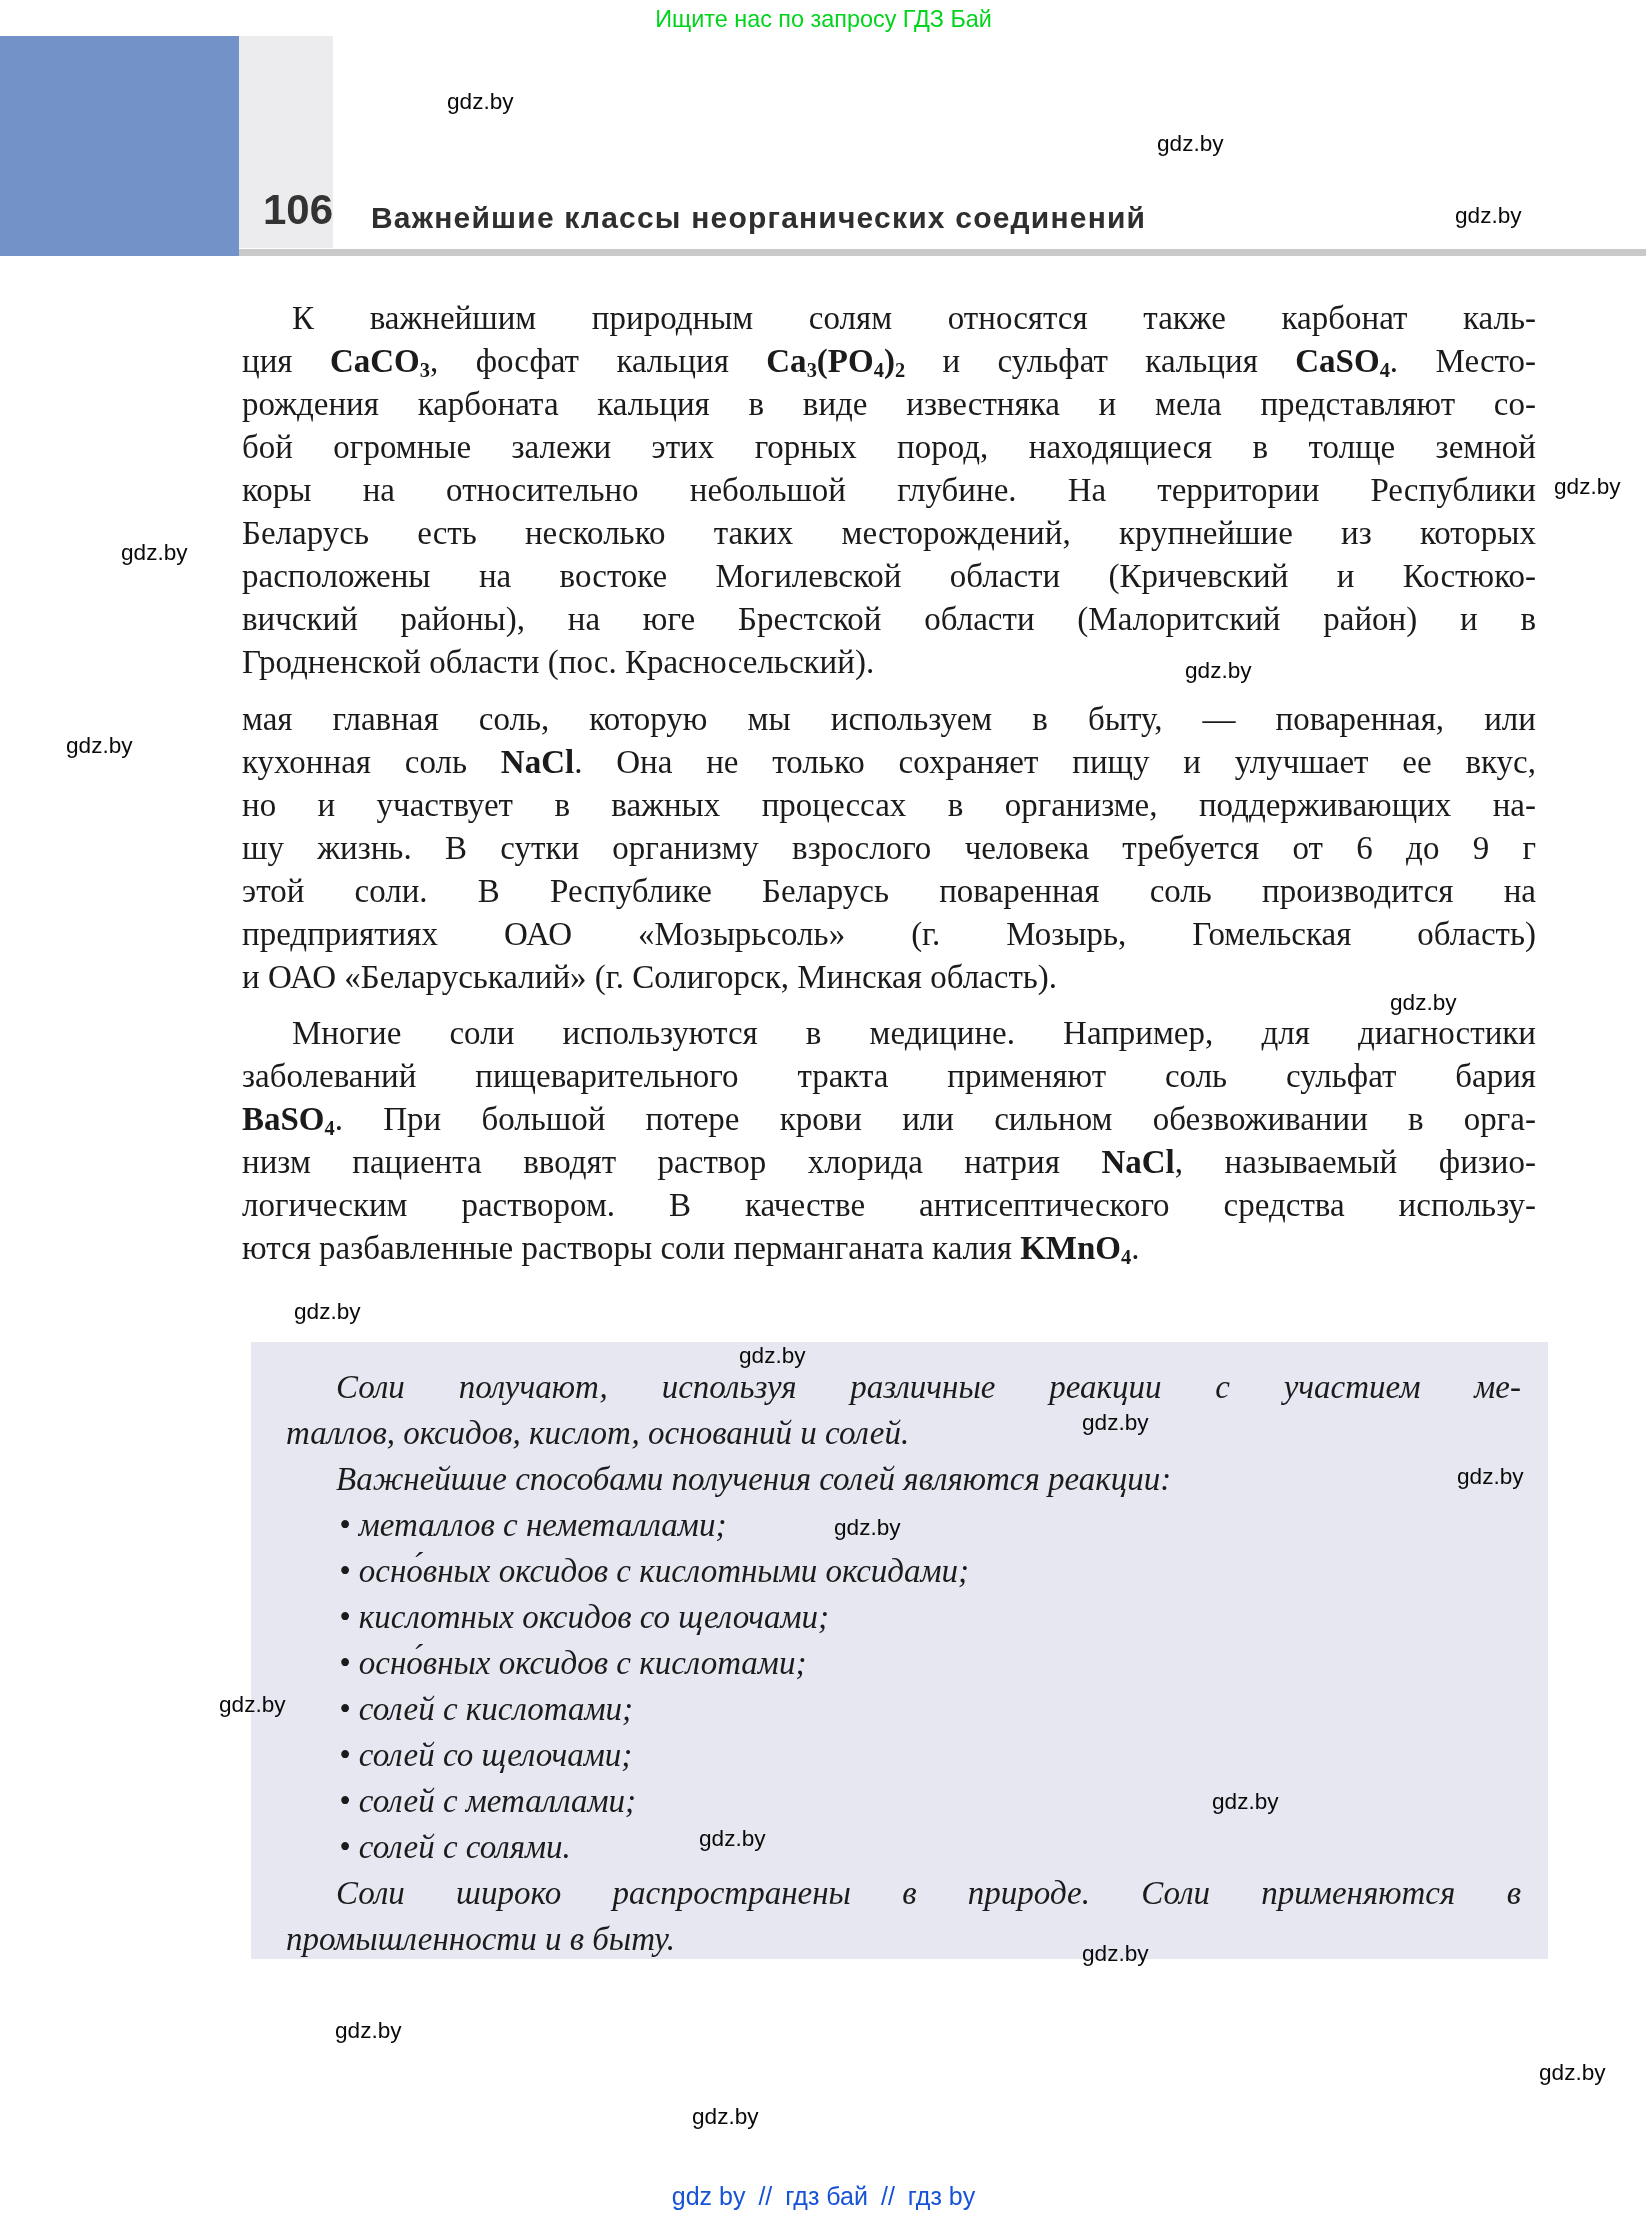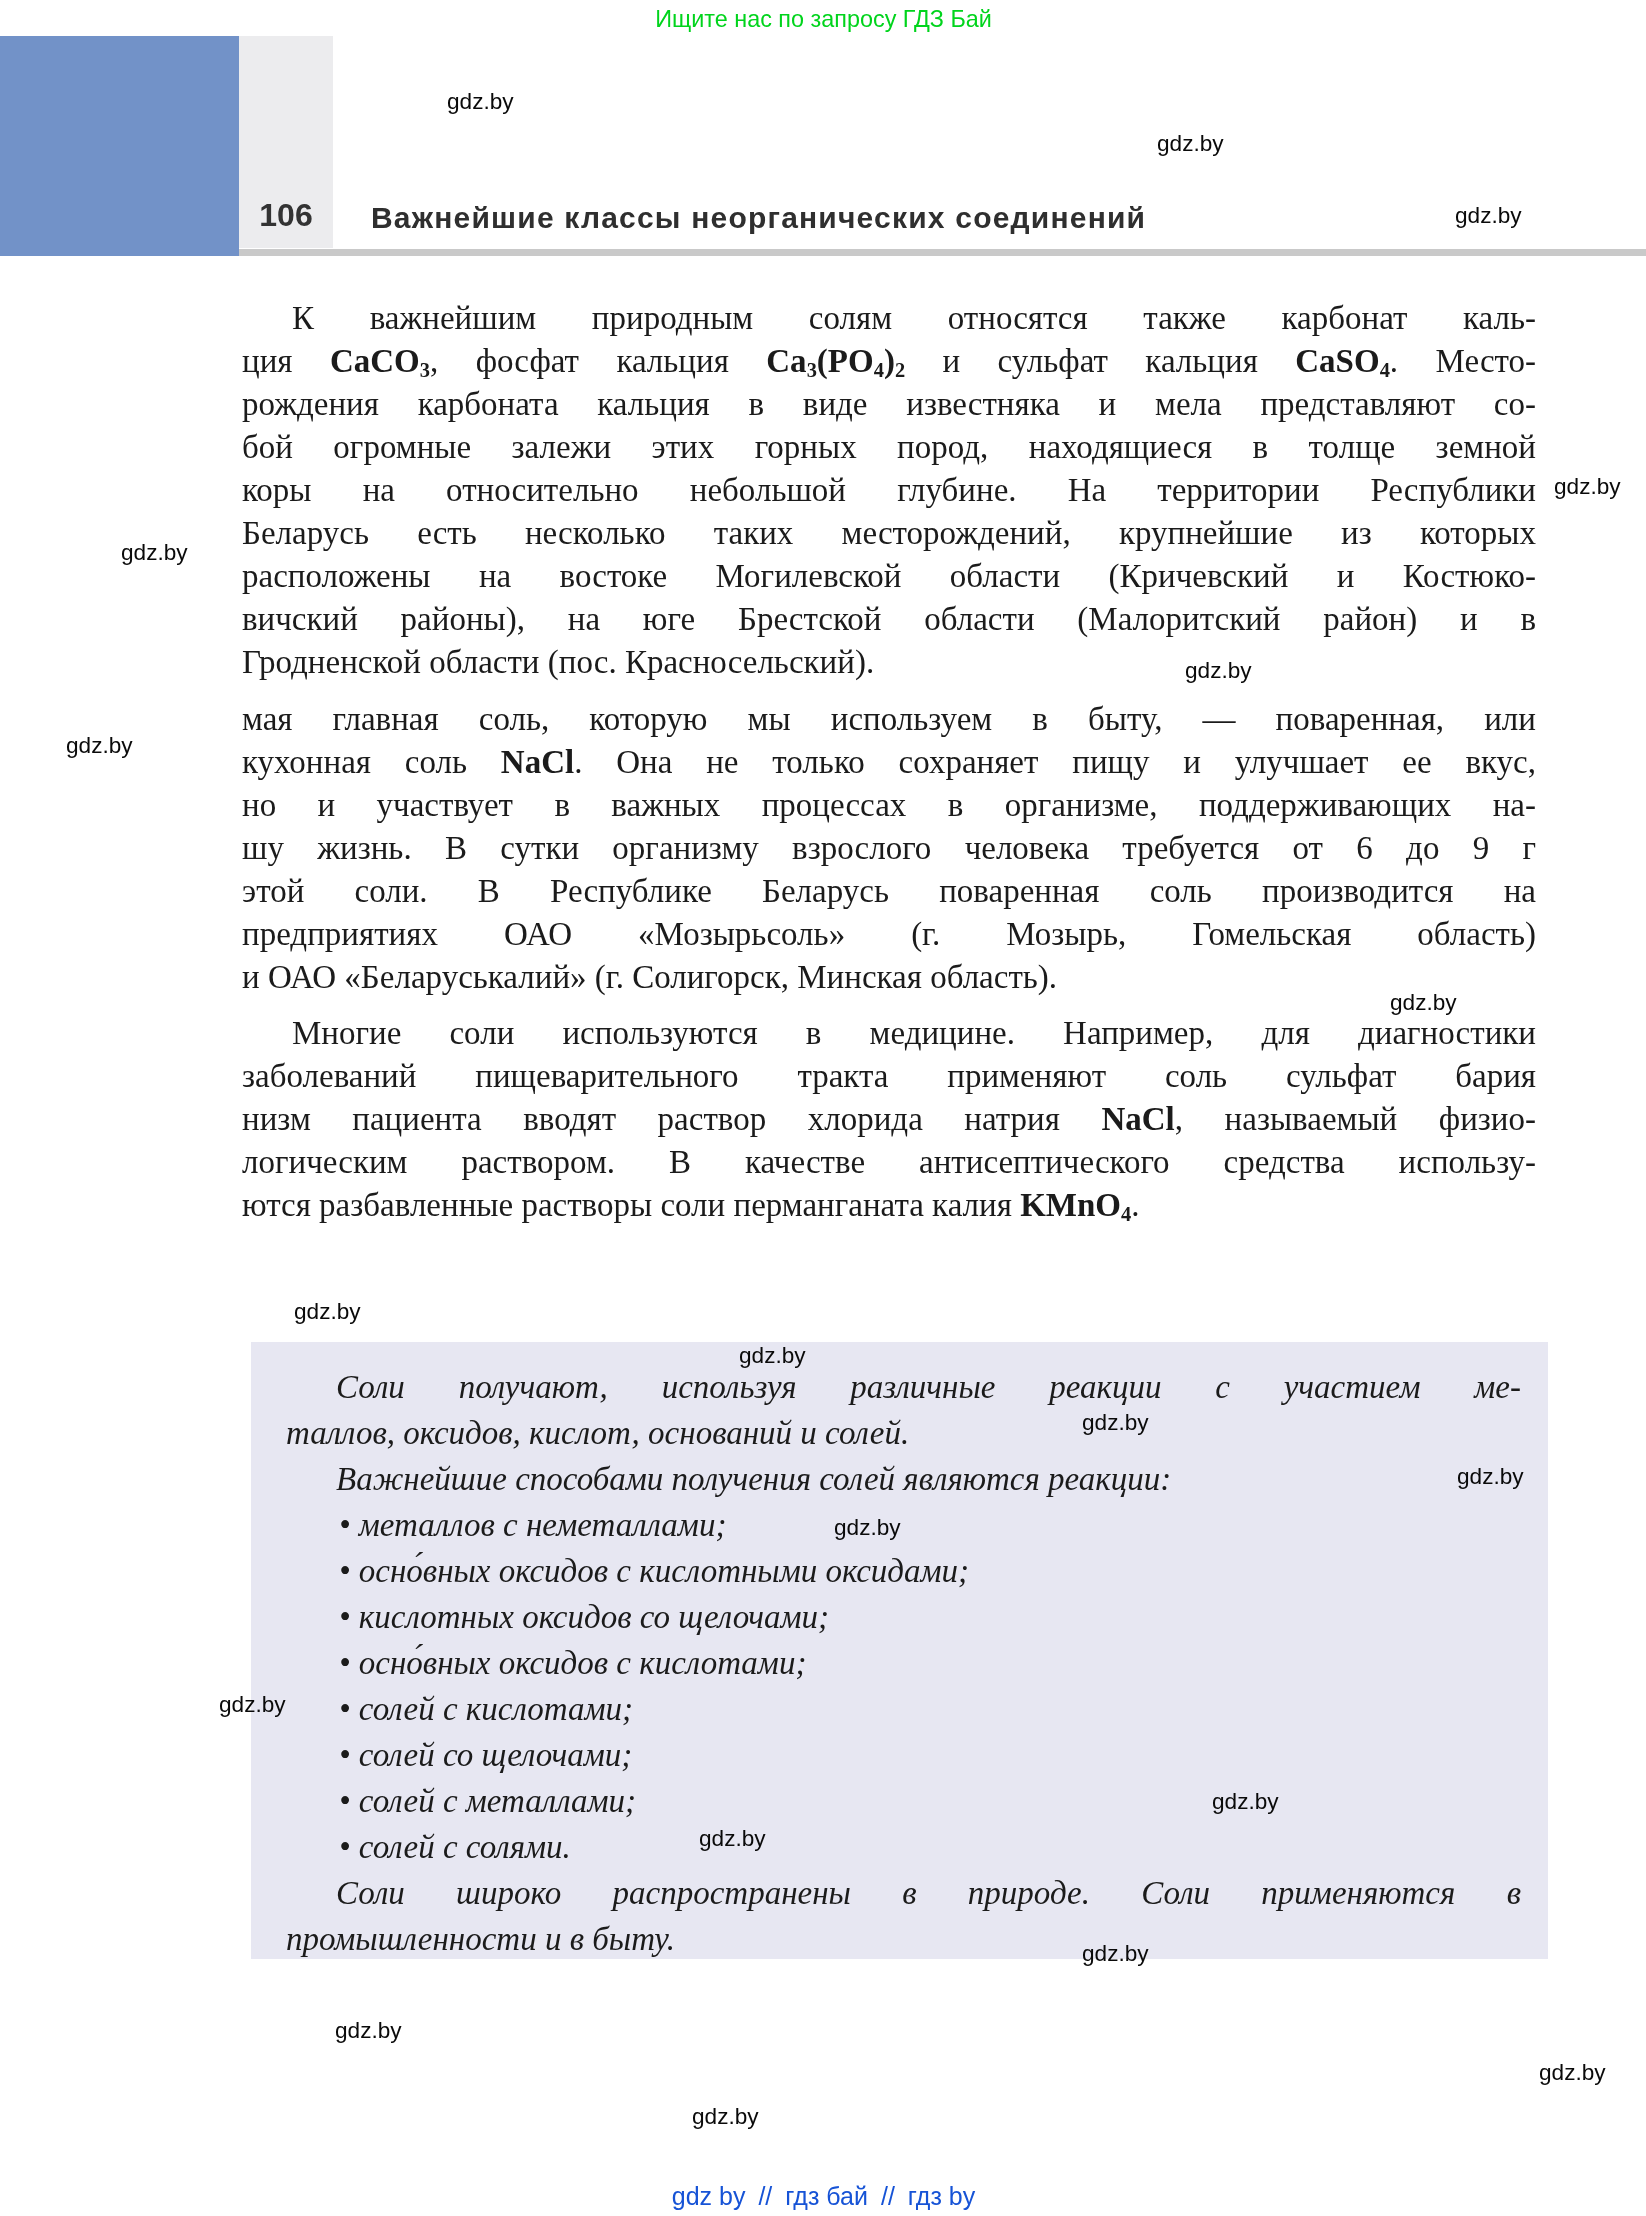--- a/index.html
+++ b/index.html
@@ -7,22 +7,22 @@
     position:relative; width:1647px; height:2216px; background:#ffffff;
     font-family:"Liberation Serif","DejaVu Serif",serif; color:#1b1b1b; overflow:hidden;
   }
   .green-banner {
     position:absolute; top:6.4px; left:0; width:100%; text-align:center;
     font-family:"Liberation Sans","DejaVu Sans",sans-serif; font-size:23.4px; color:#00d41c;
   }
   .blue-block { position:absolute; left:0; top:36px; width:239px; height:220px; background:#7292c8; }
   .page-number-box { position:absolute; left:239px; top:36px; width:94px; height:212px; background:#ececee; }
   .page-number {
-    position:absolute; left:0; bottom:14.5px; width:100%; text-align:center;
-    font-family:"Liberation Sans","DejaVu Sans",sans-serif; font-weight:bold; font-size:32px; color:#333333;margin-top:48px;
+    position:absolute; left:0; bottom:14.5px; width:100%; text-align:right;
+    font-family:"Liberation Sans","DejaVu Sans",sans-serif; font-weight:bold; font-size:42px; color:#333333;margin-top:48px;
   }
   .header-rule { position:absolute; left:239px; top:249px; width:1408px; height:7.3px; background:#c9c9c9; }
   .page-title {
     position:absolute; left:371px; top:201px;
     font-family:"Liberation Sans","DejaVu Sans",sans-serif; font-weight:bold; font-size:30px;
     letter-spacing:1.2px; color:#2f2f2f; white-space:nowrap;
   }
   .text-column { position:absolute; left:242px; top:297px; width:1294px; font-size:33px; line-height:43px; }
   .para { margin:0 0 13.7px 0; }
   .bline { text-align:justify; text-align-last:justify;font-family:Liberation Serif, serif; }
@@ -78,20 +78,21 @@
         <div class="bline"><span>кухонная соль </span><span class="bold">NaCl</span><span>. Она не только сохраняет пищу и улучшает ее вкус,</span></div>
         <div class="bline"><span>но и участвует в важных процессах в организме, поддерживающих на-</span></div>
         <div class="bline"><span>шу жизнь. В сутки организму взрослого человека требуется от 6 до 9 г</span></div>
         <div class="bline"><span>этой соли. В Республике Беларусь поваренная соль производится на</span></div>
         <div class="bline"><span>предприятиях ОАО «Мозырьсоль» (г. Мозырь, Гомельская область)</span></div>
         <div class="bline last"><span>и ОАО «Беларуськалий» (г. Солигорск, Минская область).</span></div>
       </div>
       <div class="para">
         <div class="bline indent"><span>Многие соли используются в медицине. Например, для диагностики</span></div>
         <div class="bline"><span>заболеваний пищеварительного тракта применяют соль сульфат бария</span></div>
+        <div class="bline"><span class="bold">BaSO</span><sub class="bold">4</sub><span>. При большой потере крови или сильном обезвоживании в орга-</span></div>
         <div class="bline"><span>низм пациента вводят раствор хлорида натрия </span><span class="bold">NaCl</span><span>, называемый физио-</span></div>
         <div class="bline"><span>логическим раствором. В качестве антисептического средства использу-</span></div>
         <div class="bline last"><span>ются разбавленные растворы соли перманганата калия </span><span class="bold">KMnO</span><sub class="bold">4</sub><span>.</span></div>
       </div>
     </div>
 
   <div class="info-box" id="info-box">
       <div class="para">
         <div class="bline indent"><span>Соли получают, используя различные реакции с участием ме-</span></div>
         <div class="bline last"><span>таллов, оксидов, кислот, оснований и солей.</span></div>

